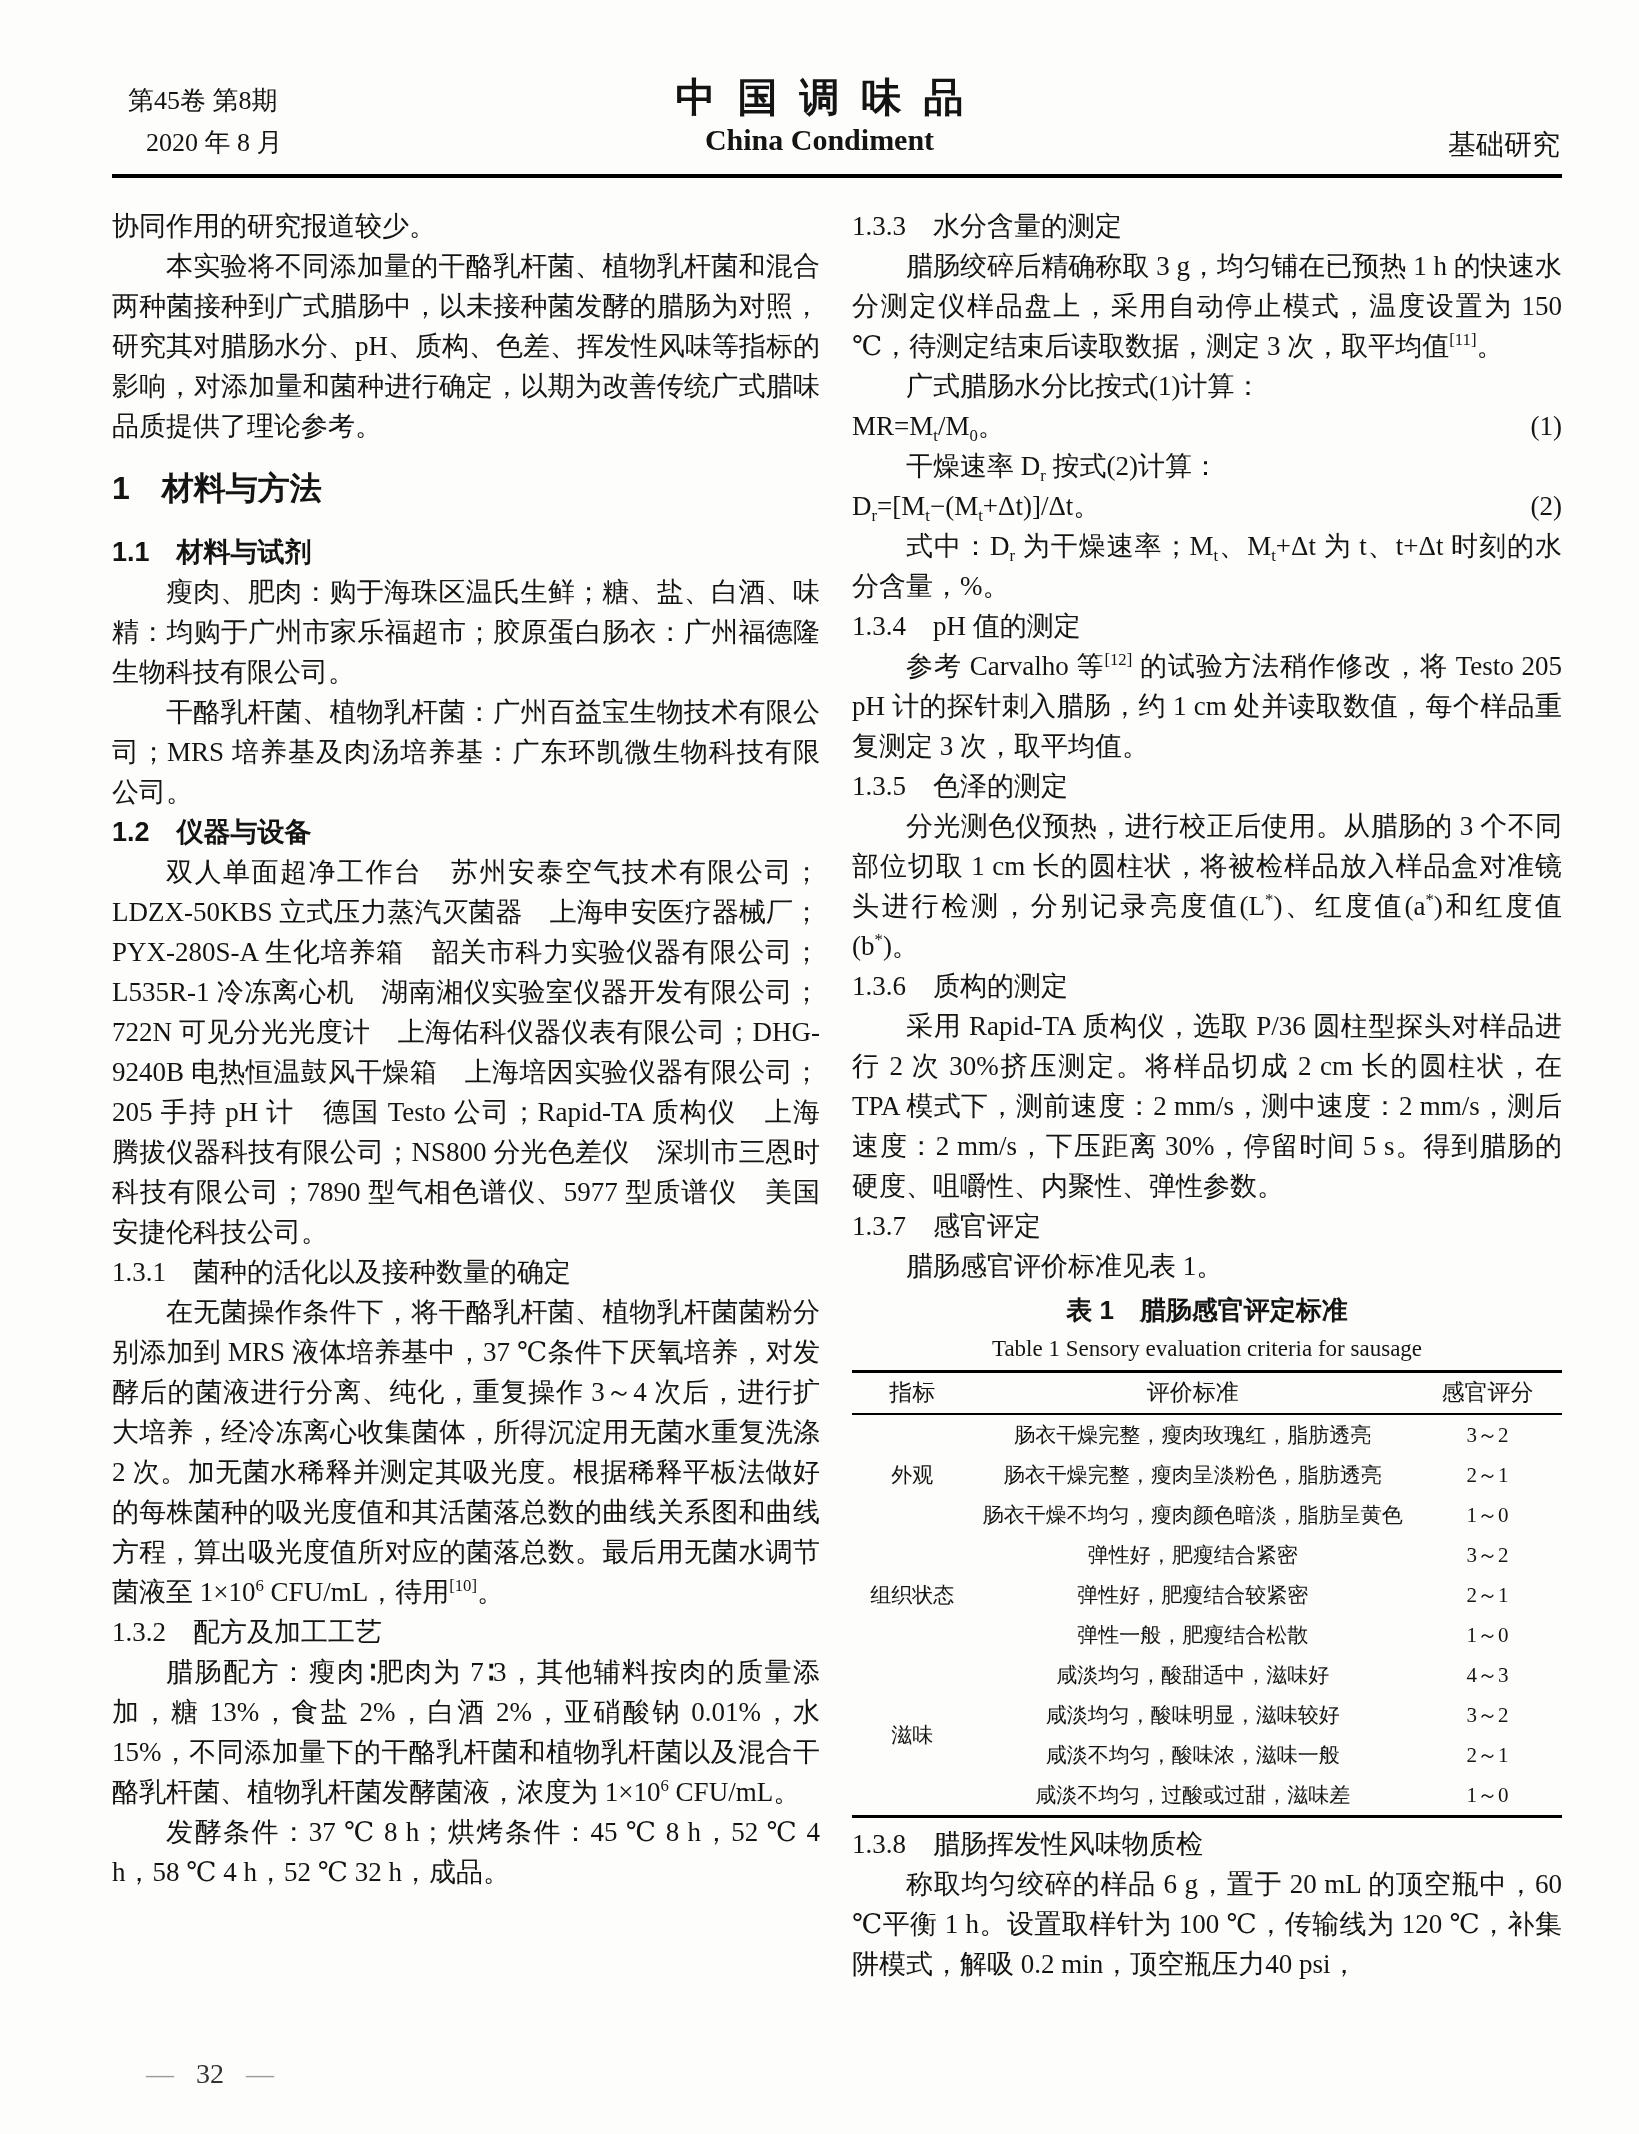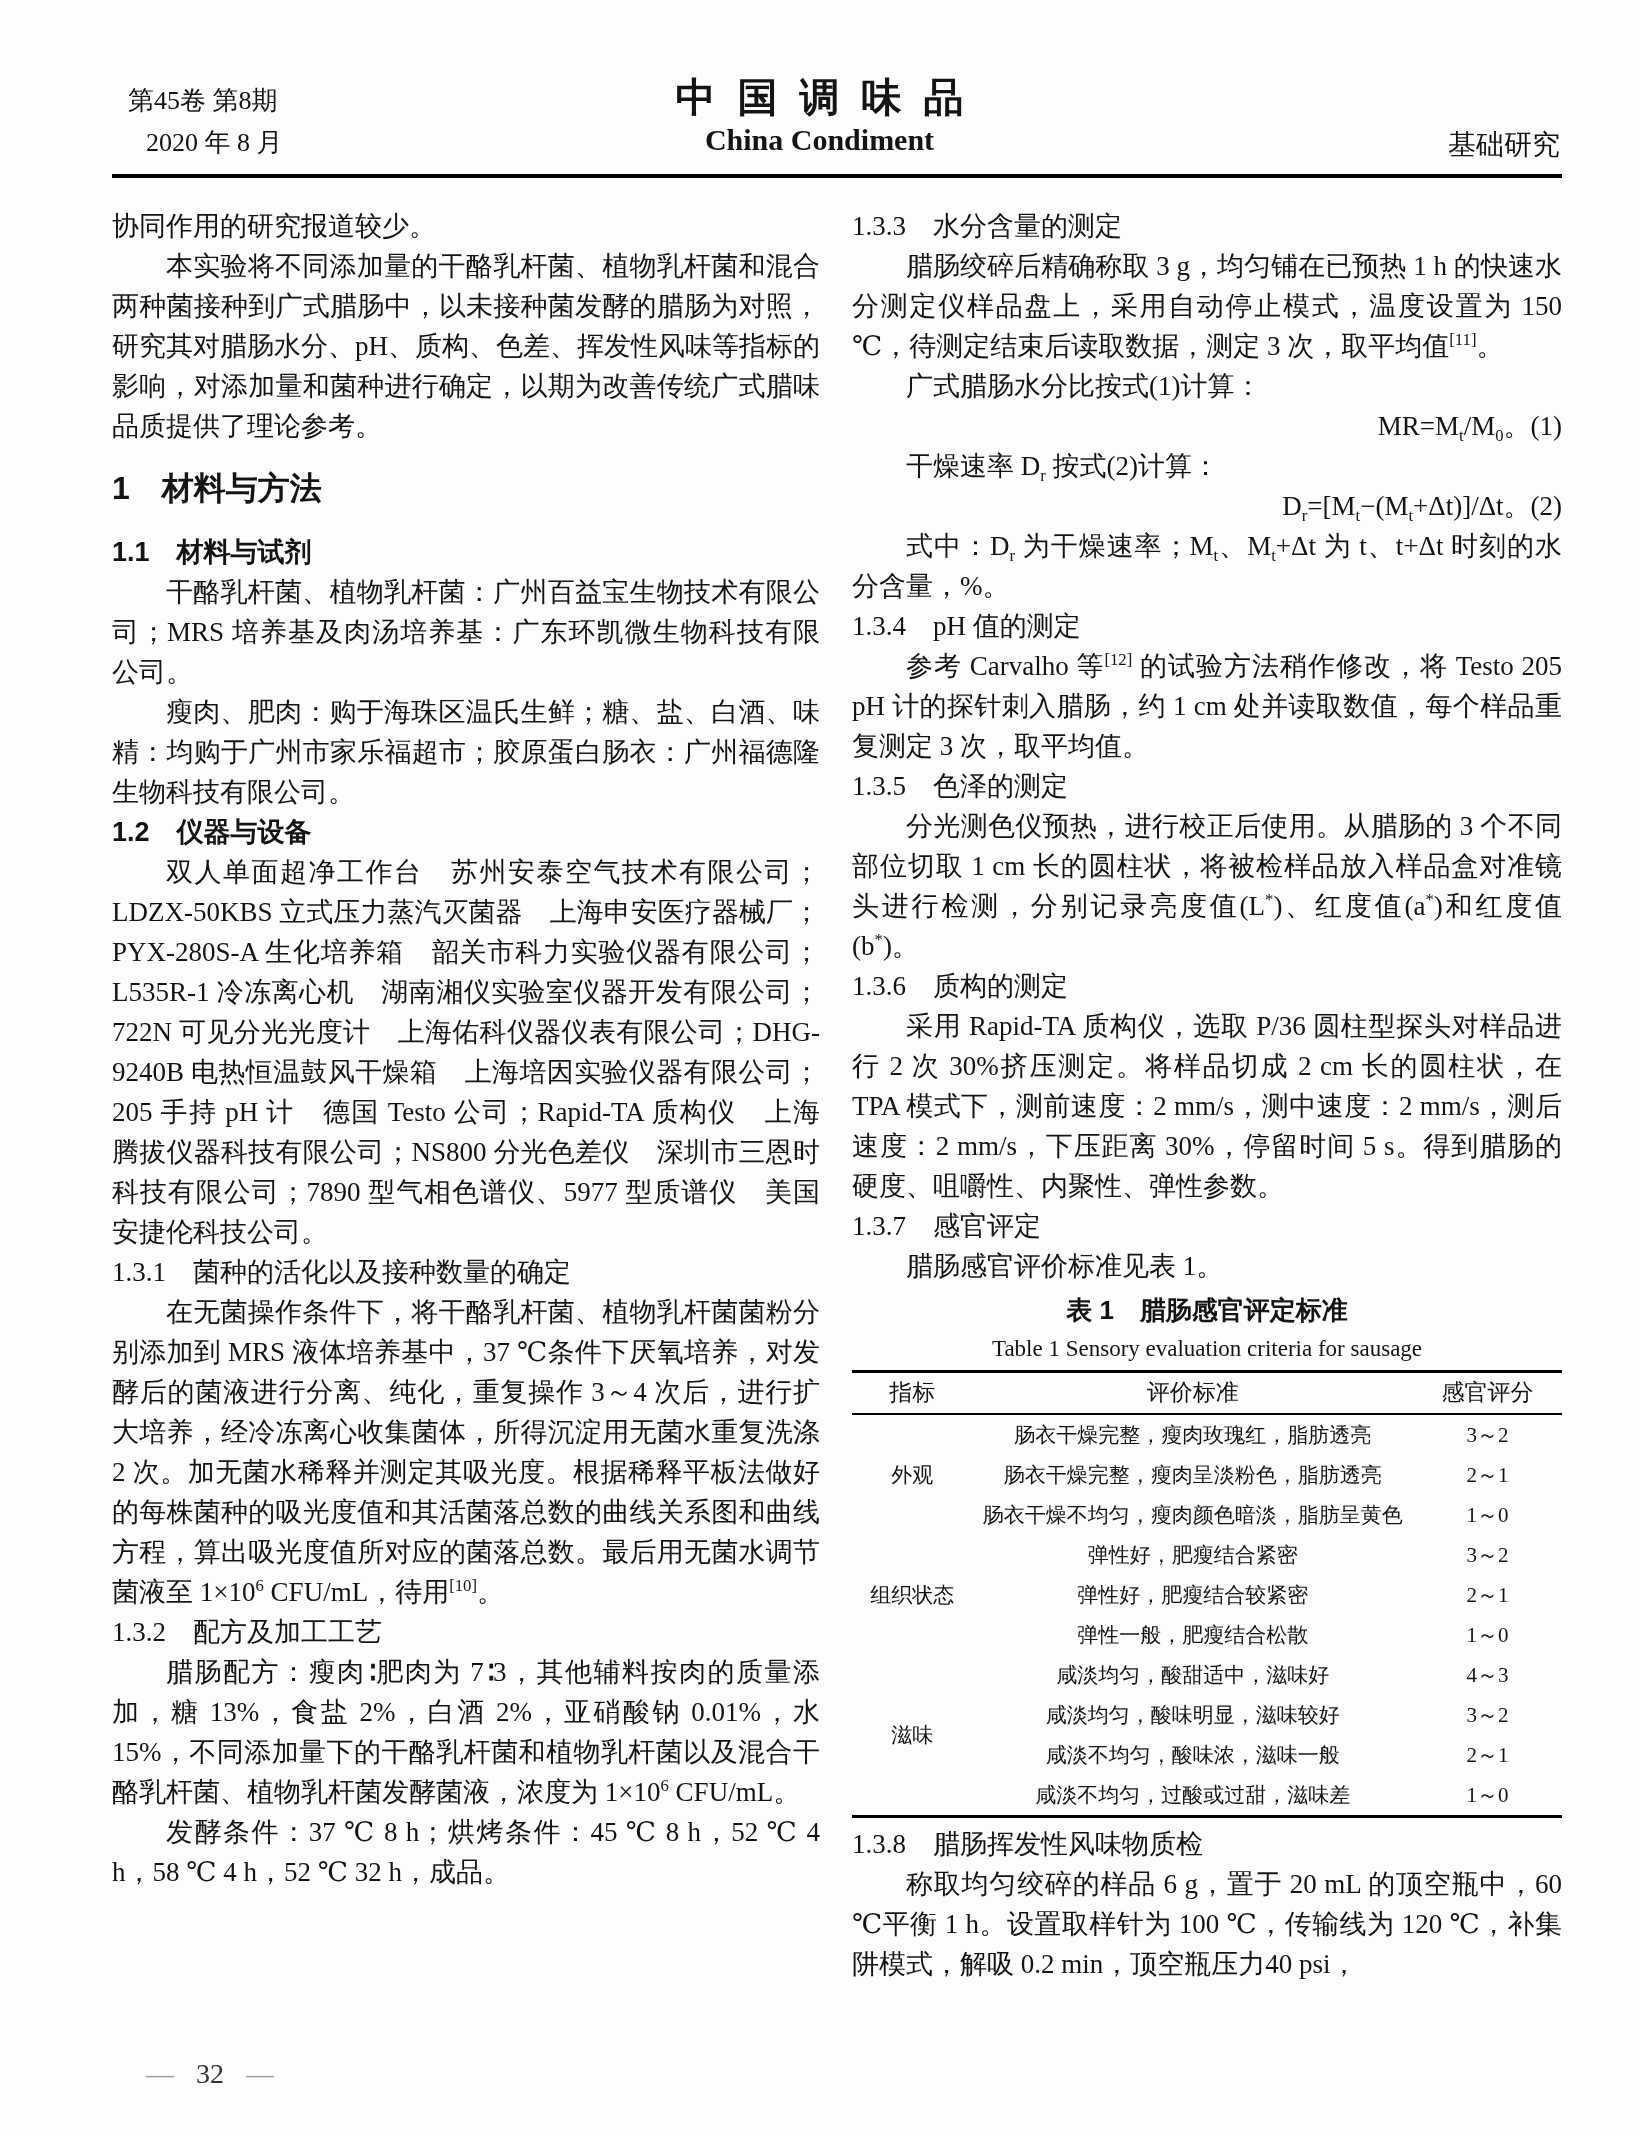--- a/index.html
+++ b/index.html
@@ -39,21 +39,21 @@
     margin:18px 0 20px !important; text-indent:0; text-align:left;
   }
   .h2 {
     font-family:"Liberation Sans","DejaVu Sans",sans-serif;
     font-size:27px; font-weight:bold; text-indent:0; text-align:left;
   }
   .h3 { text-indent:0; text-align:left; }
   sup { font-size:0.62em; vertical-align:super; line-height:0;margin-top:29px; }
   sub { font-size:0.62em; vertical-align:sub; line-height:0; }
 
-  .formula { display:flex; justify-content:flex-end; }
+  .formula { display:flex; justify-content:space-between; }
   .formula .f-num { flex:none; }
 
   .cap-zh {
     text-align:center; text-indent:0;
     font-family:"Liberation Sans","DejaVu Sans",sans-serif;
     font-weight:bold; font-size:26px; line-height:40px; margin-top:4px !important;
   }
   .cap-en { text-align:center; text-indent:0; font-size:23px; line-height:38px; }
 
   table.sensory {
@@ -81,22 +81,22 @@
 <div class="jtitle-zh">中国调味品</div>
 <div class="jtitle-en">China Condiment</div>
 <div class="category">基础研究</div>
 <div class="head-rule"></div>
 
 <div class="col" id="col-left">
     <p class="para noindent">协同作用的研究报道较少。</p>
     <p class="para">本实验将不同添加量的干酪乳杆菌、植物乳杆菌和混合两种菌接种到广式腊肠中，以未接种菌发酵的腊肠为对照，研究其对腊肠水分、pH、质构、色差、挥发性风味等指标的影响，对添加量和菌种进行确定，以期为改善传统广式腊味品质提供了理论参考。</p>
     <p class="h1">1　材料与方法</p>
     <p class="h2">1.1　材料与试剂</p>
+    <p class="para">瘦肉、肥肉：购于海珠区温氏生鲜；糖、盐、白酒、味精：均购于广州市家乐福超市；胶原蛋白肠衣：广州福德隆生物科技有限公司。</p>
     <p class="para">干酪乳杆菌、植物乳杆菌：广州百益宝生物技术有限公司；MRS 培养基及肉汤培养基：广东环凯微生物科技有限公司。</p>
-    <p class="para">瘦肉、肥肉：购于海珠区温氏生鲜；糖、盐、白酒、味精：均购于广州市家乐福超市；胶原蛋白肠衣：广州福德隆生物科技有限公司。</p>
     <p class="h2">1.2　仪器与设备</p>
     <p class="para">双人单面超净工作台　苏州安泰空气技术有限公司；LDZX-50KBS 立式压力蒸汽灭菌器　上海申安医疗器械厂；PYX-280S-A 生化培养箱　韶关市科力实验仪器有限公司；L535R-1 冷冻离心机　湖南湘仪实验室仪器开发有限公司；722N 可见分光光度计　上海佑科仪器仪表有限公司；DHG-9240B 电热恒温鼓风干燥箱　上海培因实验仪器有限公司；205 手持 pH 计　德国 Testo 公司；Rapid-TA 质构仪　上海腾拔仪器科技有限公司；NS800 分光色差仪　深圳市三恩时科技有限公司；7890 型气相色谱仪、5977 型质谱仪　美国安捷伦科技公司。</p>
     <p class="h3">1.3.1　菌种的活化以及接种数量的确定</p>
     <p class="para">在无菌操作条件下，将干酪乳杆菌、植物乳杆菌菌粉分别添加到 MRS 液体培养基中，37 ℃条件下厌氧培养，对发酵后的菌液进行分离、纯化，重复操作 3～4 次后，进行扩大培养，经冷冻离心收集菌体，所得沉淀用无菌水重复洗涤 2 次。加无菌水稀释并测定其吸光度。根据稀释平板法做好的每株菌种的吸光度值和其活菌落总数的曲线关系图和曲线方程，算出吸光度值所对应的菌落总数。最后用无菌水调节菌液至 1×10<sup>6</sup> CFU/mL，待用<sup>[10]</sup>。</p>
     <p class="h3">1.3.2　配方及加工工艺</p>
     <p class="para">腊肠配方：瘦肉∶肥肉为 7∶3，其他辅料按肉的质量添加，糖 13%，食盐 2%，白酒 2%，亚硝酸钠 0.01%，水 15%，不同添加量下的干酪乳杆菌和植物乳杆菌以及混合干酪乳杆菌、植物乳杆菌发酵菌液，浓度为 1×10<sup>6</sup> CFU/mL。</p>
     <p class="para">发酵条件：37 ℃ 8 h；烘烤条件：45 ℃ 8 h，52 ℃ 4 h，58 ℃ 4 h，52 ℃ 32 h，成品。</p>
   </div>
 <div class="col" id="col-right">
     <p class="h3">1.3.3　水分含量的测定</p>

